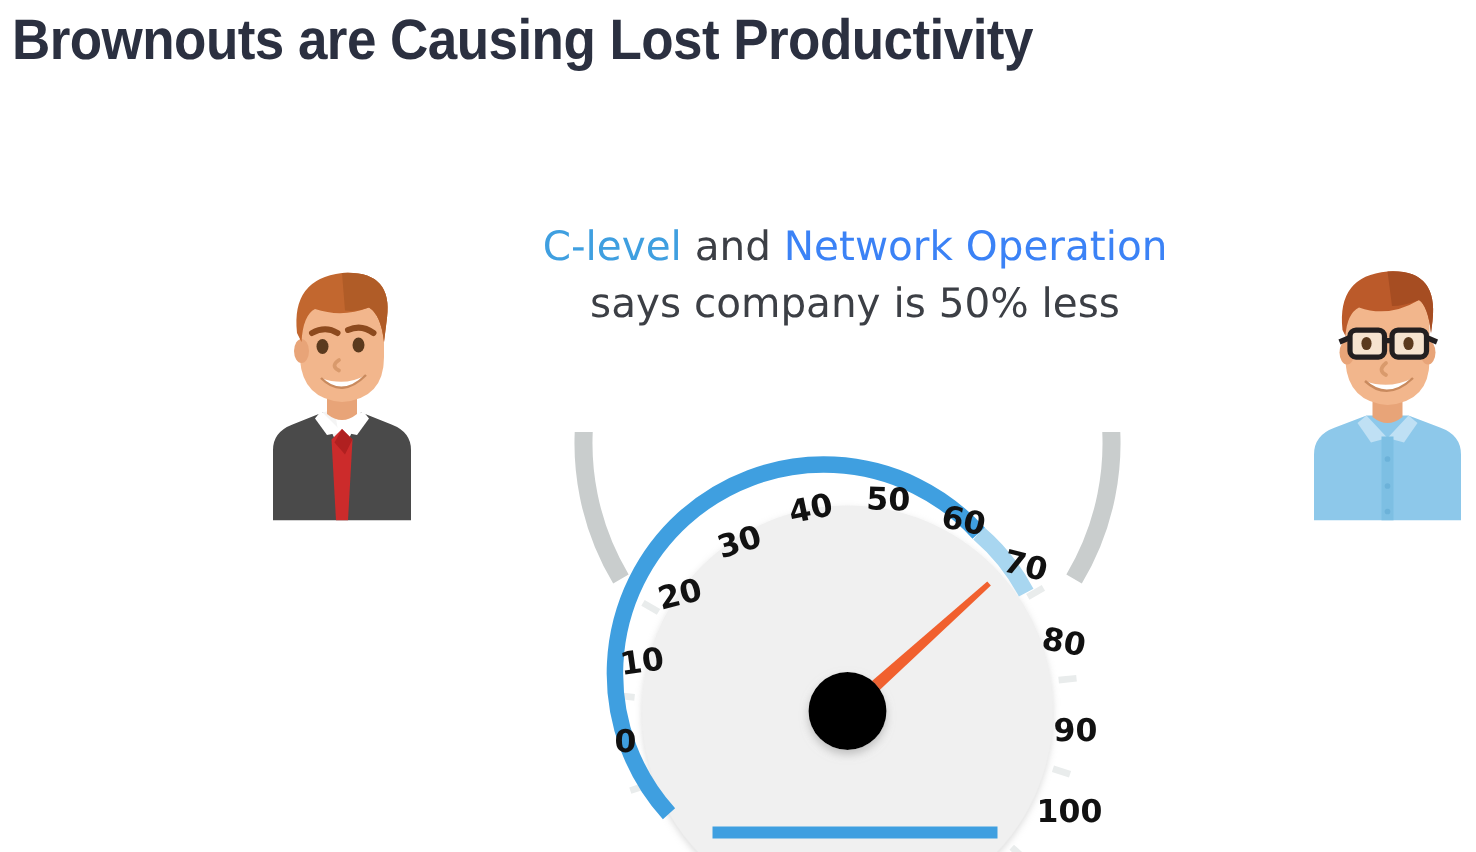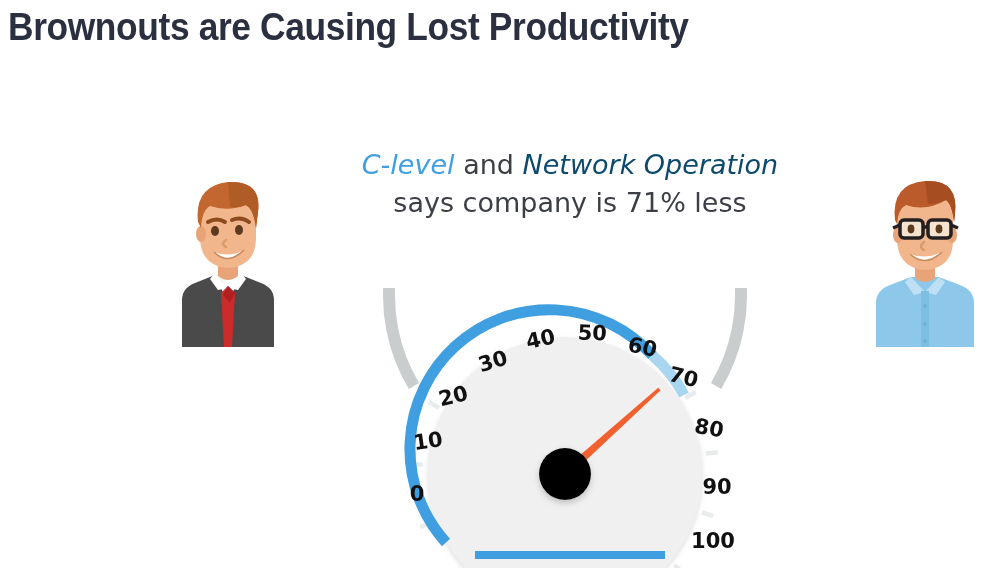--- a/index.html
+++ b/index.html
@@ -40,21 +40,20 @@
     top: 146px;
     width: 480px;
     text-align: center;
     font-size: 27px;
     line-height: 38px;
     color: #3c3f45;
     font-family: "DejaVu Sans", sans-serif;
   }
   #caption .hl {
     color: #3f9fe0;
-    font-style: italic;
   }
   #caption .ln {
     display: block;
     white-space: nowrap;
   }
 
   
   .avatar {
     position: absolute;
   }
@@ -87,22 +86,22 @@
     height: 8px;
     background: #3f9fe0;
   }
 </style>
 </head>
 <body>
 
 <div id="slide-title" style="color: rgb(43, 48, 64);">Brownouts are Causing Lost Productivity</div>
 
 <div id="caption">
-  <span class="ln"><span class="hl" style="color: rgb(63, 159, 224);">C-level</span><span> and </span><span class="hl" style="color: #0c4a6e;">Network Operation</span></span>
-  <span class="ln">says company is 71% less</span>
+  <span class="ln"><span class="hl" style="color: rgb(63, 159, 224);">C-level</span><span> and </span><span class="hl" style="color: #3b82f6;">Network Operation</span></span>
+  <span class="ln">says company is 50% less</span>
 </div>
 
 <div class="avatar" id="avatar-left">
   <svg width="120" height="175" viewBox="0 0 120 175" xmlns="http://www.w3.org/2000/svg">
 
     <path d="M14 175 L14 128 Q14 116 27 111 L47 103 L73 103 L93 111 Q106 116 106 128 L106 175 Z" fill="#4a4a4a"></path>
 
     <path d="M47 103 L60 130 L73 103 L60 99 Z" fill="#ffffff"></path>
     <path d="M47 103 L60 131 L55 101 Z" fill="#f4f4f4"></path>
 

